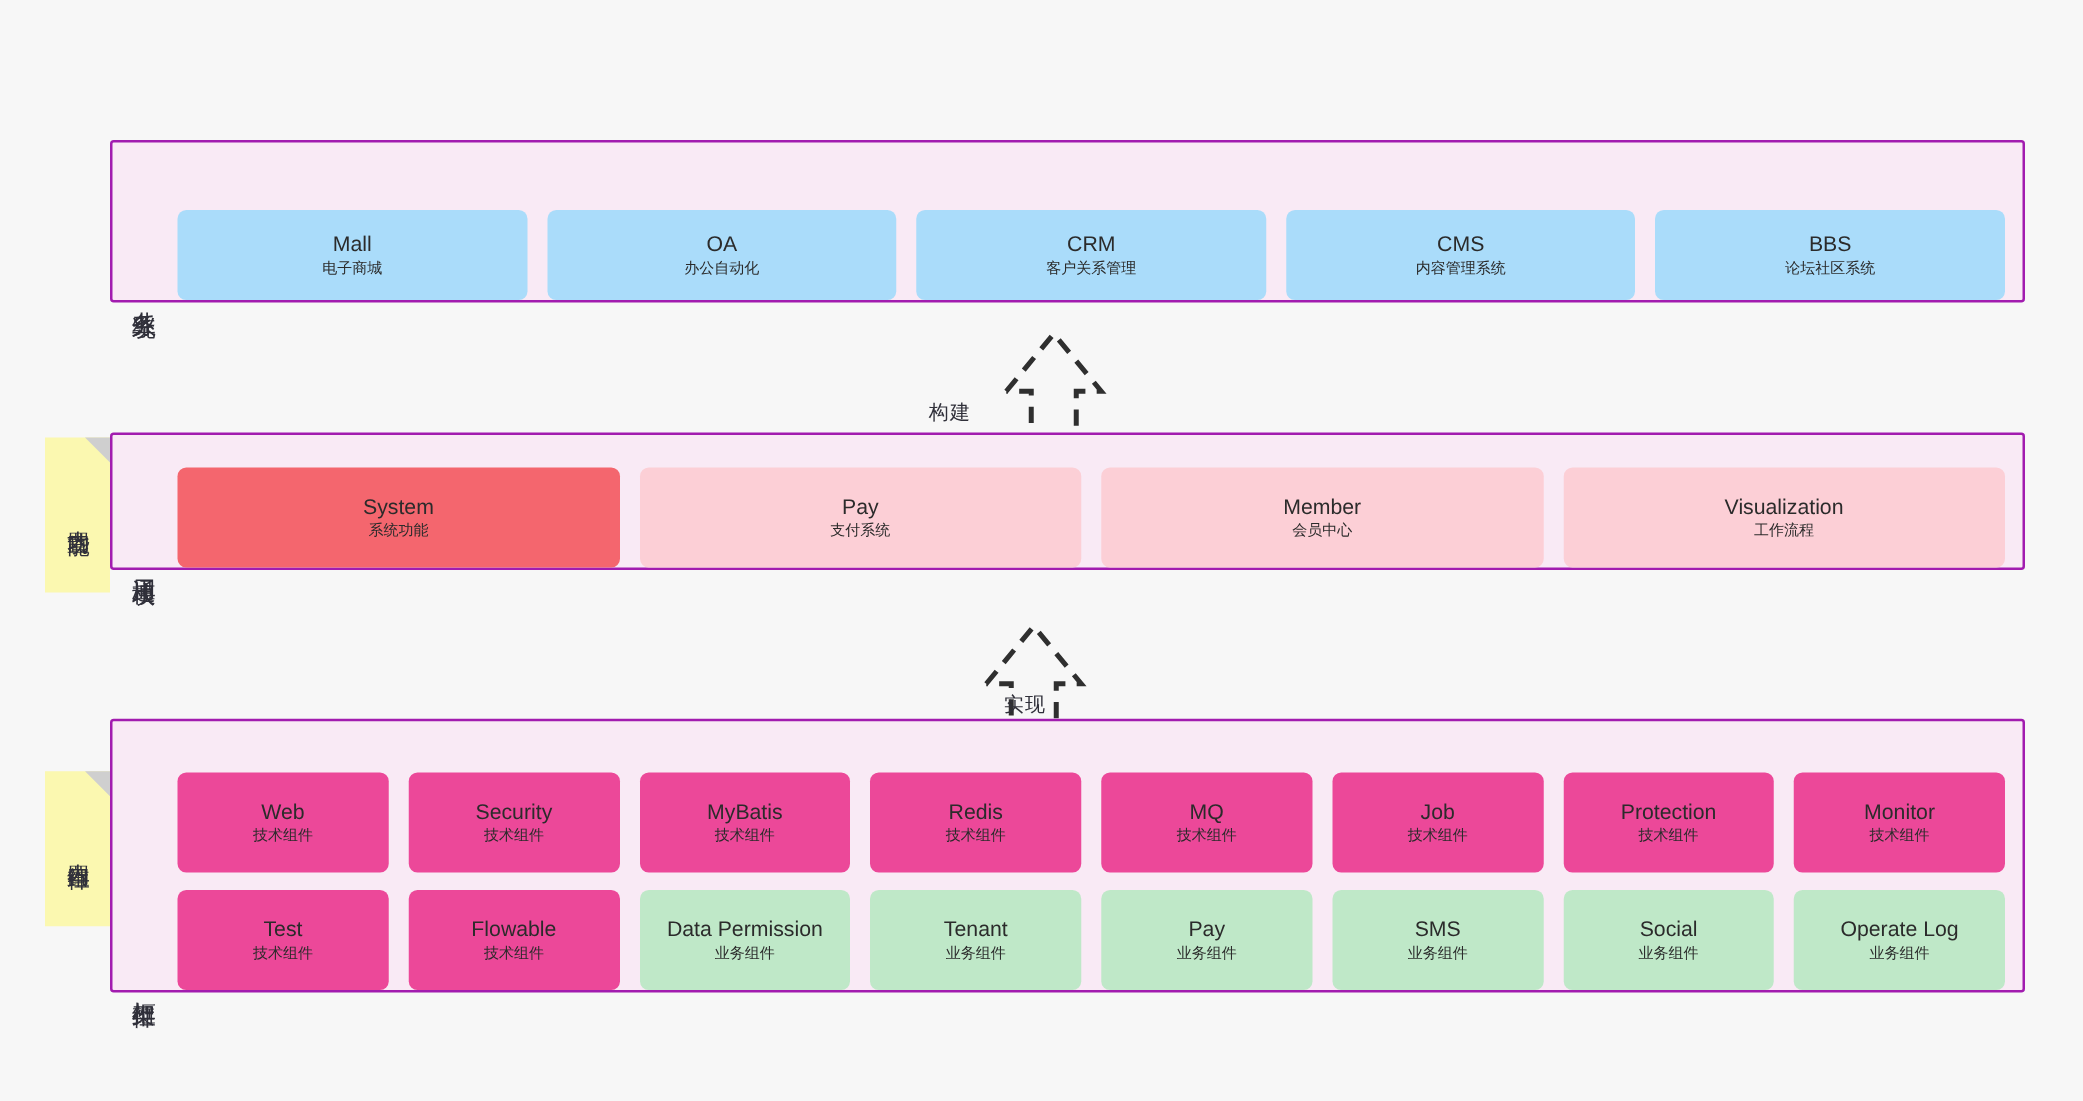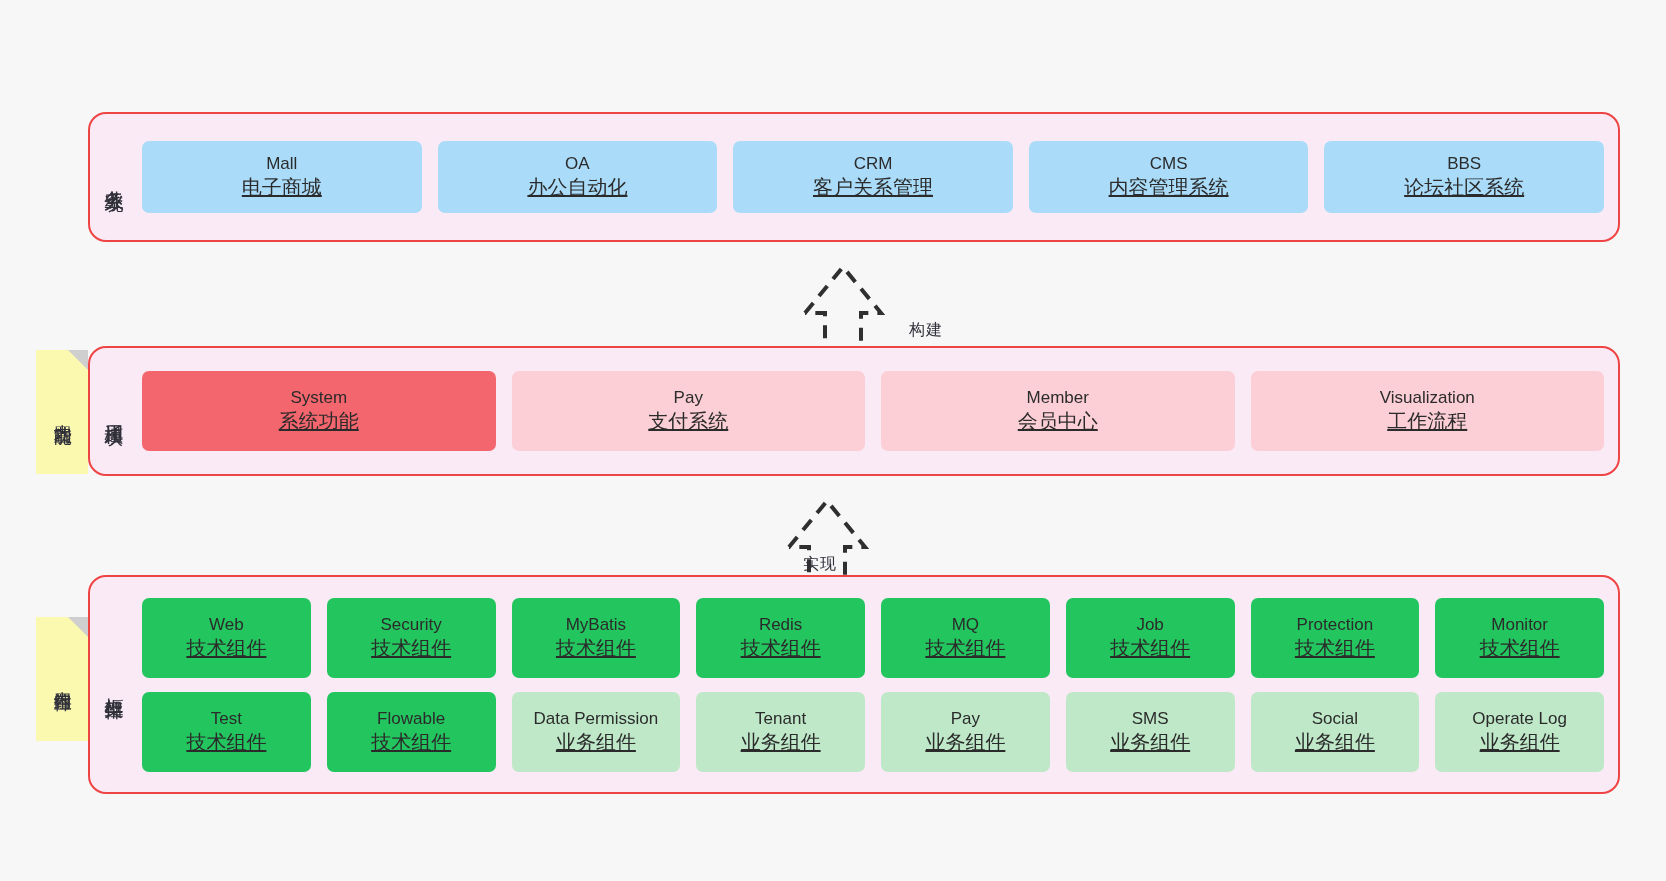--- a/index.html
+++ b/index.html
@@ -18,25 +18,25 @@
 
   .canvas {
     position: absolute;
     inset: 0;
   }
 
   
   .layer {
     position: absolute;
     background: #f9eaf5;
-    border: 2px solid #ef4444;
-    border-radius: 18px;
-    box-sizing: border-box;
-    display: flex;
-    align-items: center;
+    border: 2px solid #a21caf;
+    border-radius: 3px;
+    box-sizing: border-box;
+    display: flex;
+    align-items: flex-end;
   }
 
   .layer-title {
     width: 48px;
     flex: 0 0 48px;
     display: flex;
     align-items: center;
     justify-content: center;
     font-size: 19px;
     line-height: 1.16;
@@ -71,31 +71,31 @@
     display: flex;
     flex-direction: column;
     align-items: center;
     justify-content: center;
     text-align: center;
     box-sizing: border-box;
     padding: 4px 6px;
     line-height: 1.28;
   }
   .box .t1 { font-size: 17px; }
-  .box .t2 { font-size: 20px; text-decoration: underline; }
+  .box .t2 { font-size: 12px; }
 
   .blue   { background: #aadcfa; }
   .red    { background: #f4666e; }
   .pink   { background: #fccfd6; }
-  .green  { background: #22c55e; }
+  .green  { background: #ec4899; }
   .lgreen { background: #bfe8c8; }
 
   
   #layer-business { left: 88px;  top: 112px; width: 1532px; height: 130px; }
-  #layer-modules  { left: 88px;  top: 346px; width: 1532px; height: 130px; }
+  #layer-modules  { left: 88px;  top: 346px; width: 1532px; height: 110px; }
   #layer-frame    { left: 88px;  top: 575px; width: 1532px; height: 219px; }
 
   #layer-business .layer-body .row { height: 72px; }
   #layer-modules  .layer-body .row { height: 80px; }
   #layer-frame    .layer-body .row { height: 80px; }
 
   
   .note {
     position: absolute;
     width: 52px;
@@ -129,21 +129,21 @@
     position: absolute;
     width: 200px;
     height: 112px;
   }
   .arrow-wrap svg { display: block; }
   .arrow-label {
     position: absolute;
     left: 0;
     right: 0;
     bottom: 26px;
-    text-align: right;
+    text-align: left;
     font-size: 16px;
     color: #30303a;
     letter-spacing: 1px;
     pointer-events: none;
   }
   #arrow-build  { left: 743px; top: 255px; }
   #arrow-impl   { left: 757px; top: 489px; }
 </style>
 </head>
 <body>

